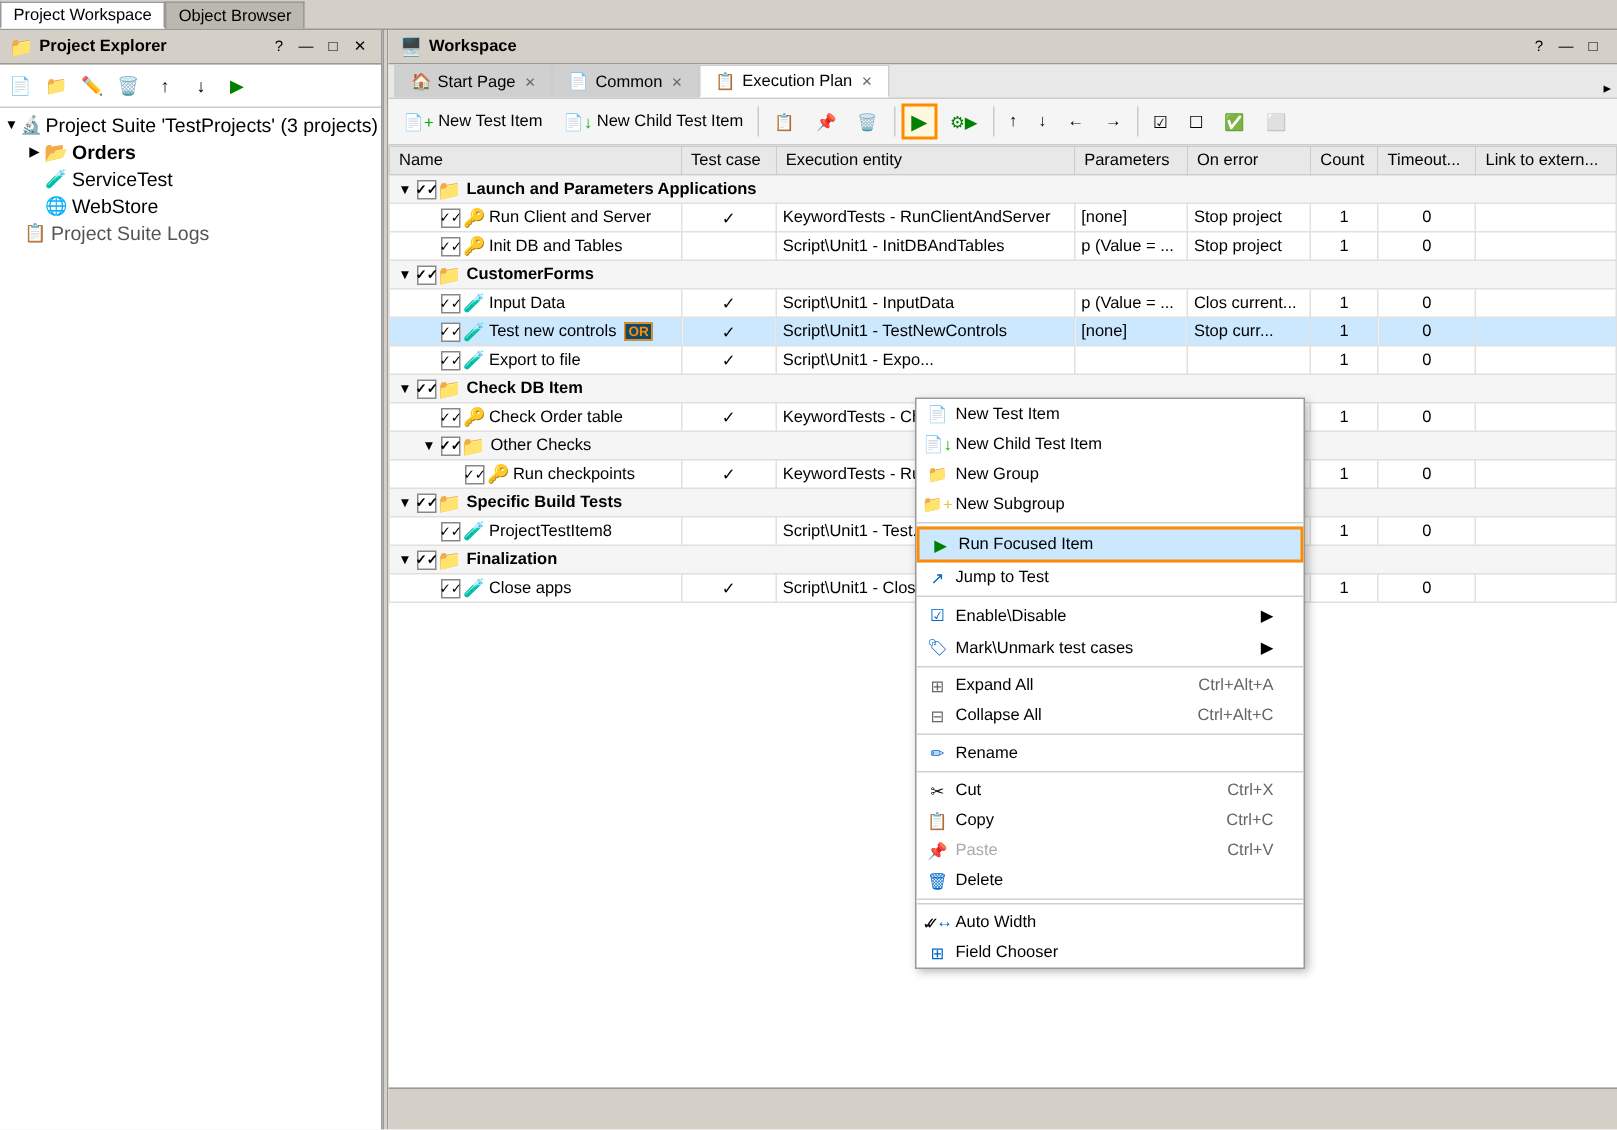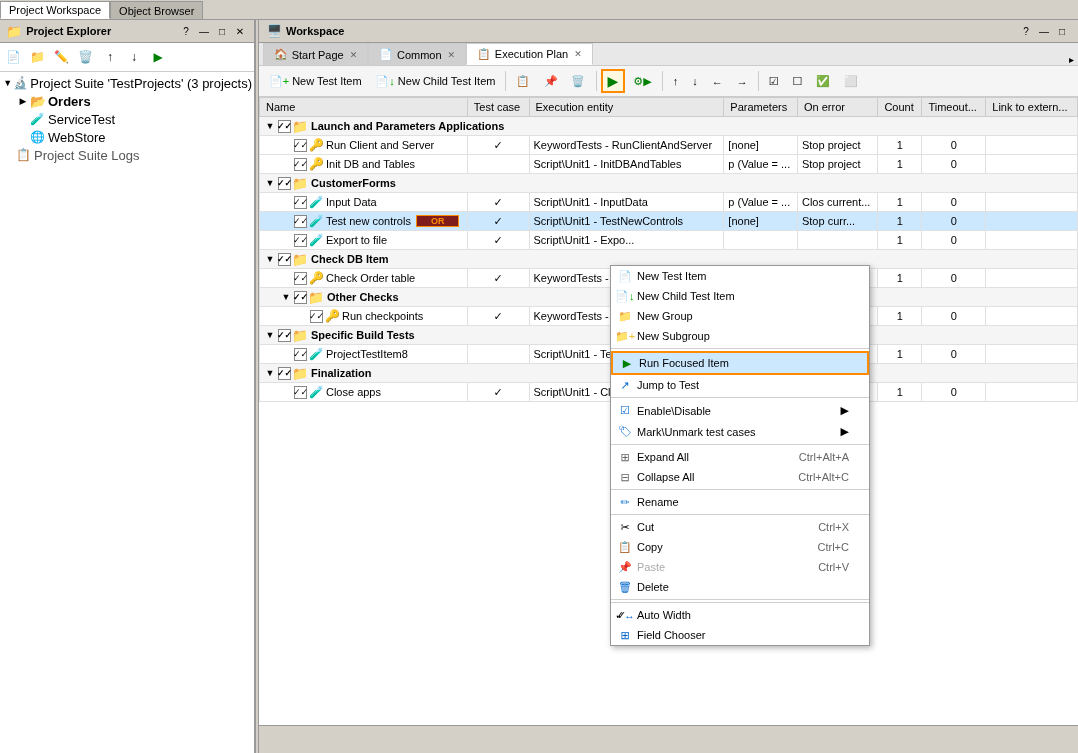--- a/index.html
+++ b/index.html
@@ -58,21 +58,21 @@
     .grid-table { width: 100%; border-collapse: collapse; font-size: 11px; }
     .grid-table th { background: #e8e8e8; border: 1px solid #ccc; padding: 3px 6px; text-align: left; font-weight: normal; font-size: 11px; position: sticky; top: 0; z-index: 1; white-space: nowrap; }
     .grid-table td { border: 1px solid #e0e0e0; padding: 2px 4px; white-space: nowrap; overflow: hidden; max-width: 200px; text-overflow: ellipsis; }
     .grid-table tr.selected-row td { background: #cce8ff; }
     .group-row td { font-weight: bold; background: #f5f5f5; }
     .name-cell { display: flex; align-items: center; gap: 2px; }
     .node-expander { width: 12px; display: inline-flex; justify-content: center; font-size: 9px; }
     .node-cb { width: 13px; height: 13px; border: 1px solid #888; background: #fff; display: inline-flex; align-items: center; justify-content: center; font-size: 9px; }
     .node-cb.checked::after { content: '✓'; }
     .node-icon { width: 14px; height: 14px; display: inline-flex; align-items: center; justify-content: center; margin-right: 2px; }
-    .or-badge { background: #7f1d1d; border: 1px solid #ff8c00; color: #ff8c00; font-size: 9px; padding: 0 14px; font-weight: bold; margin: 0 3px; }
+    .or-badge { background: #0c4a6e; border: 1px solid #ff8c00; color: #ff8c00; font-size: 9px; padding: 0 2px; font-weight: bold; margin: 0 3px; }
 
     
     .status-bar { height: 28px; background: #d4d0c8; border-top: 1px solid #999; display: flex; align-items: center; padding: 0 8px; font-size: 11px; gap: 10px; }
 
     
     .context-menu { position: absolute; background: #fff; border: 1px solid #999; box-shadow: 2px 2px 6px rgba(0,0,0,0.3); z-index: 100; min-width: 260px; }
     .ctx-item { display: flex; align-items: center; padding: 4px 20px 4px 26px; cursor: pointer; font-size: 11px; white-space: nowrap; position: relative; }
     .ctx-item.highlighted { background: #cce8ff; border: 1px solid #0078d7; }
     .ctx-item .ctx-icon { position: absolute; left: 6px; width: 16px; height: 16px; display: flex; align-items: center; justify-content: center; }
     .ctx-item .ctx-shortcut { margin-left: auto; color: #666; padding-left: 20px; }
@@ -400,21 +400,21 @@
               <td style="text-align: center;">1</td>
               <td style="text-align: center;">0</td>
               <td></td>
             </tr>
             <tr class="group-row">
               <td colspan="8">
                 <div class="name-cell" style="padding-left:16px">
       <span class="node-expander" style="cursor:pointer;">▼</span>
       <span class="node-cb checked" style="border:1px solid #888;width:13px;height:13px;display:inline-flex;align-items:center;justify-content:center;font-size:9px;background:#fff;">✓</span>
       <span class="node-icon folder-icon">📁</span>
-      <span style="font-weight:bold;">Other Checks</span>
+      <span style="font-weight:normal;">Other Checks</span>
     </div>
               </td>
             </tr>
             <tr>
               <td>
                 <div class="name-cell" style="padding-left:32px">
       <span class="node-expander" style="visibility:hidden;">▶</span>
       <span class="node-cb checked">✓</span>
       <span style="color:#0066cc;font-size:12px;">🔑</span>
       Run checkpoints

